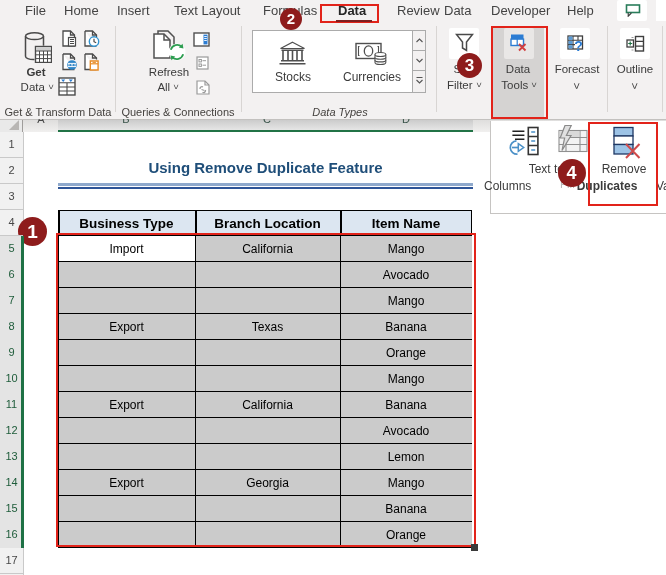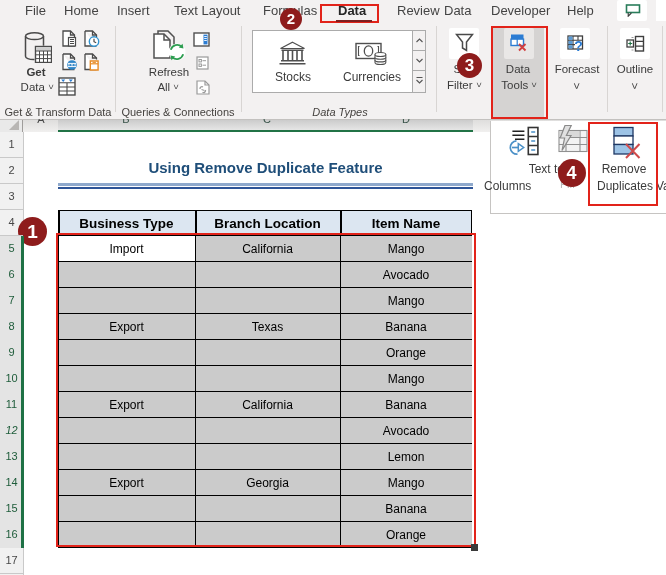--- a/index.html
+++ b/index.html
@@ -318,21 +318,21 @@
 
 <svg class="abs" style="left:612px;top:125px;" width="32" height="34" viewBox="0 0 32 34">
   <g stroke="#1f3864" stroke-width="1.3">
     <rect x="2" y="2.5" width="19" height="8.5" fill="#9dc3e6"></rect>
     <rect x="2" y="11" width="19" height="8.5" fill="#fff"></rect>
     <rect x="2" y="19.5" width="19" height="9.5" fill="#9dc3e6"></rect>
   </g>
   <path d="M14 19 l13.5 14 M27.5 19 l-13.5 14" stroke="#cf4b4b" stroke-width="2"></path>
 </svg>
 <div class="abs" style="left:584px;top:162px;width:80px;text-align:center;font-size:12px;color:#3b3b3b;">Remove</div>
-<div class="abs" style="left:584px;top:178.5px;width:82px;text-align:center;font-size:12px;color:#3b3b3b;">Duplicates</div>
+<div class="abs" style="left:566px;top:178.5px;width:82px;text-align:center;font-size:12px;color:#3b3b3b;font-weight:bold;">Duplicates</div>
 <div class="abs" style="left:656px;top:178.5px;font-size:12px;color:#3b3b3b;">Va</div>
 
 <div class="redbox" style="left:320px;top:3.5px;width:55px;height:15px;"></div>
 <div class="abs" style="left:336px;top:19.5px;width:36px;height:2px;background:#7e2020;"></div>
 <div class="redbox" style="left:491px;top:26px;width:53px;height:89px;"></div>
 <div class="redbox" style="left:588px;top:122px;width:66px;height:80px;"></div>
 <div class="numcirc" style="left:280px;top:8px;width:22px;height:22px;font-size:15px;line-height:22px;">2</div>
 <div class="numcirc" style="left:457px;top:53px;width:25px;height:25px;font-size:17px;line-height:25px;">3</div>
 <div class="numcirc" style="left:557.5px;top:158.5px;width:28px;height:28px;font-size:18px;line-height:28px;">4</div>
 <div class="numcirc" style="left:18px;top:217px;width:29px;height:29px;font-size:19px;line-height:29px;">1</div>
@@ -363,21 +363,21 @@
 <div class="abs" style="left: 0px; top: 340px; width: 21px; height: 26px; background: rgb(228, 228, 228);"></div>
 <div class="rown" style="top: 346px; left: 0px; height: 26px; color: rgb(30, 92, 58);">9</div>
 <div class="abs" style="left: 0px; top: 391px; width: 23px; height: 1px; background: rgb(201, 201, 201);"></div>
 <div class="abs" style="left: 0px; top: 366px; width: 21px; height: 26px; background: rgb(228, 228, 228);"></div>
 <div class="rown" style="top: 372px; left: 0px; height: 26px; color: rgb(30, 92, 58);">10</div>
 <div class="abs" style="left: 0px; top: 417px; width: 23px; height: 1px; background: rgb(201, 201, 201);"></div>
 <div class="abs" style="left: 0px; top: 392px; width: 21px; height: 26px; background: rgb(228, 228, 228);"></div>
 <div class="rown" style="top: 398px; left: 0px; height: 26px; color: rgb(30, 92, 58);">11</div>
 <div class="abs" style="left: 0px; top: 443px; width: 23px; height: 1px; background: rgb(201, 201, 201);"></div>
 <div class="abs" style="left: 0px; top: 418px; width: 21px; height: 26px; background: rgb(228, 228, 228);"></div>
-<div class="rown" style="top: 424px; left: 0px; height: 26px; color: rgb(30, 92, 58); font-style: italic;">12</div>
+<div class="rown" style="top: 424px; left: 0px; height: 26px; color: rgb(30, 92, 58);">12</div>
 <div class="abs" style="left: 0px; top: 469px; width: 23px; height: 1px; background: rgb(201, 201, 201);"></div>
 <div class="abs" style="left: 0px; top: 444px; width: 21px; height: 26px; background: rgb(228, 228, 228);"></div>
 <div class="rown" style="top: 450px; left: 0px; height: 26px; color: rgb(30, 92, 58);">13</div>
 <div class="abs" style="left: 0px; top: 495px; width: 23px; height: 1px; background: rgb(201, 201, 201);"></div>
 <div class="abs" style="left: 0px; top: 470px; width: 21px; height: 26px; background: rgb(228, 228, 228);"></div>
 <div class="rown" style="top: 476px; left: 0px; height: 26px; color: rgb(30, 92, 58);">14</div>
 <div class="abs" style="left: 0px; top: 521px; width: 23px; height: 1px; background: rgb(201, 201, 201);"></div>
 <div class="abs" style="left: 0px; top: 496px; width: 21px; height: 26px; background: rgb(228, 228, 228);"></div>
 <div class="rown" style="top: 502px; left: 0px; height: 26px; color: rgb(30, 92, 58);">15</div>
 <div class="abs" style="left: 0px; top: 547px; width: 23px; height: 1px; background: rgb(201, 201, 201);"></div>

